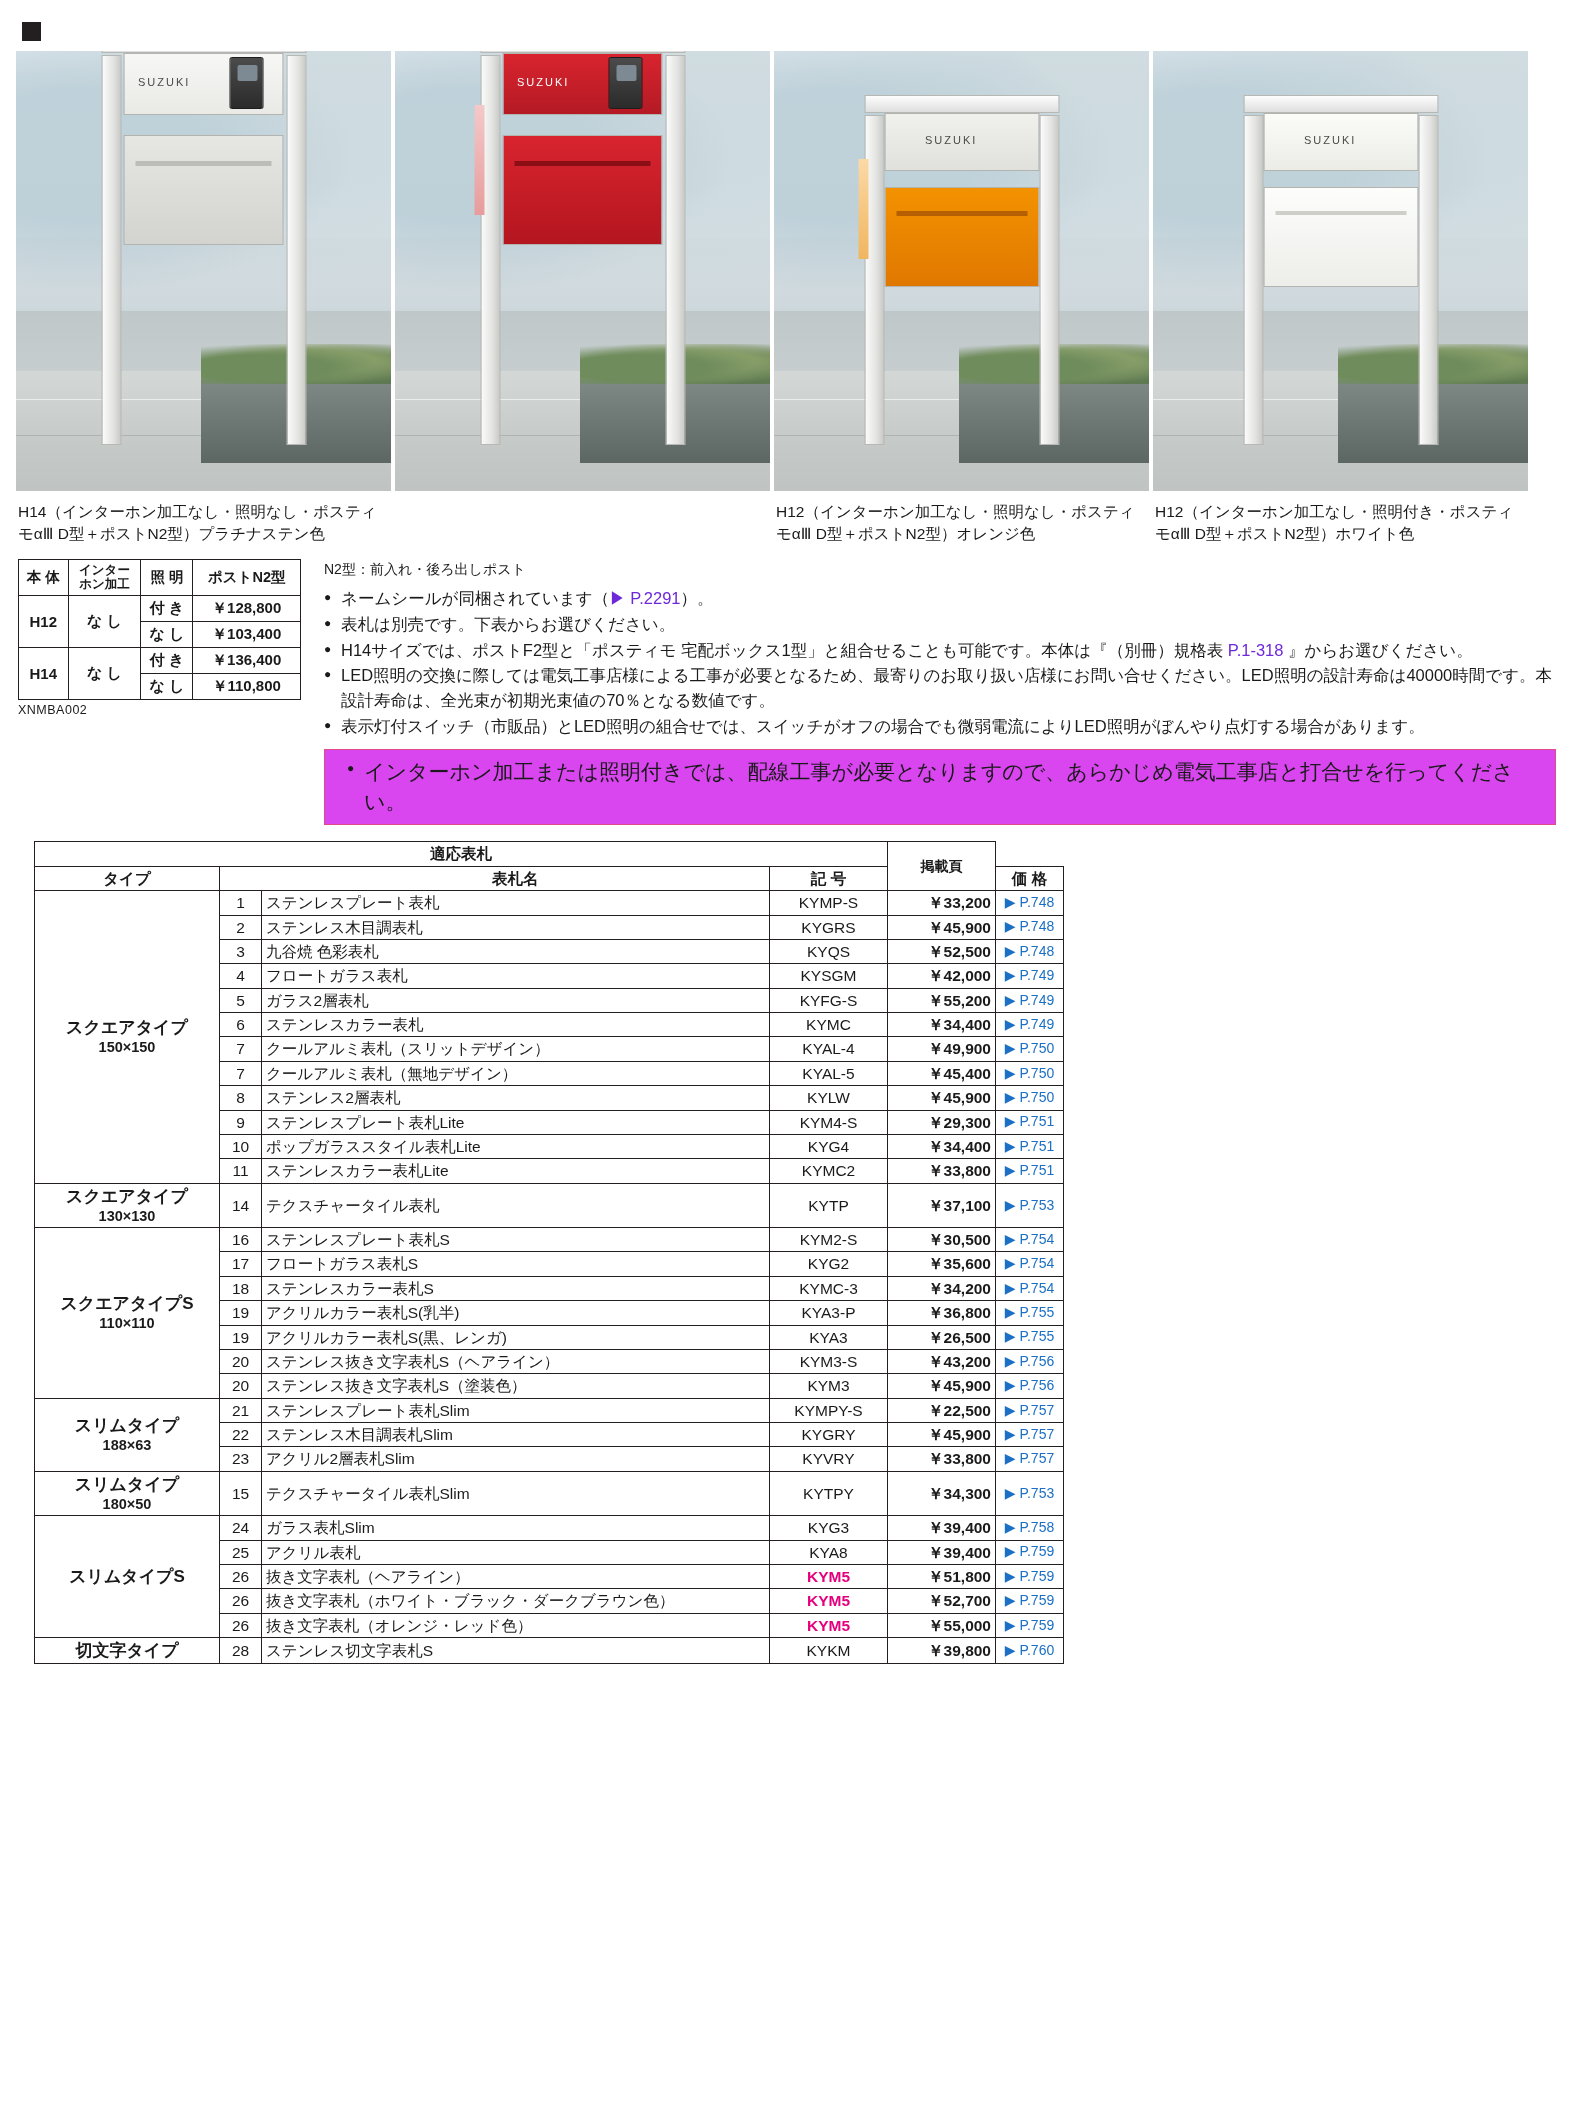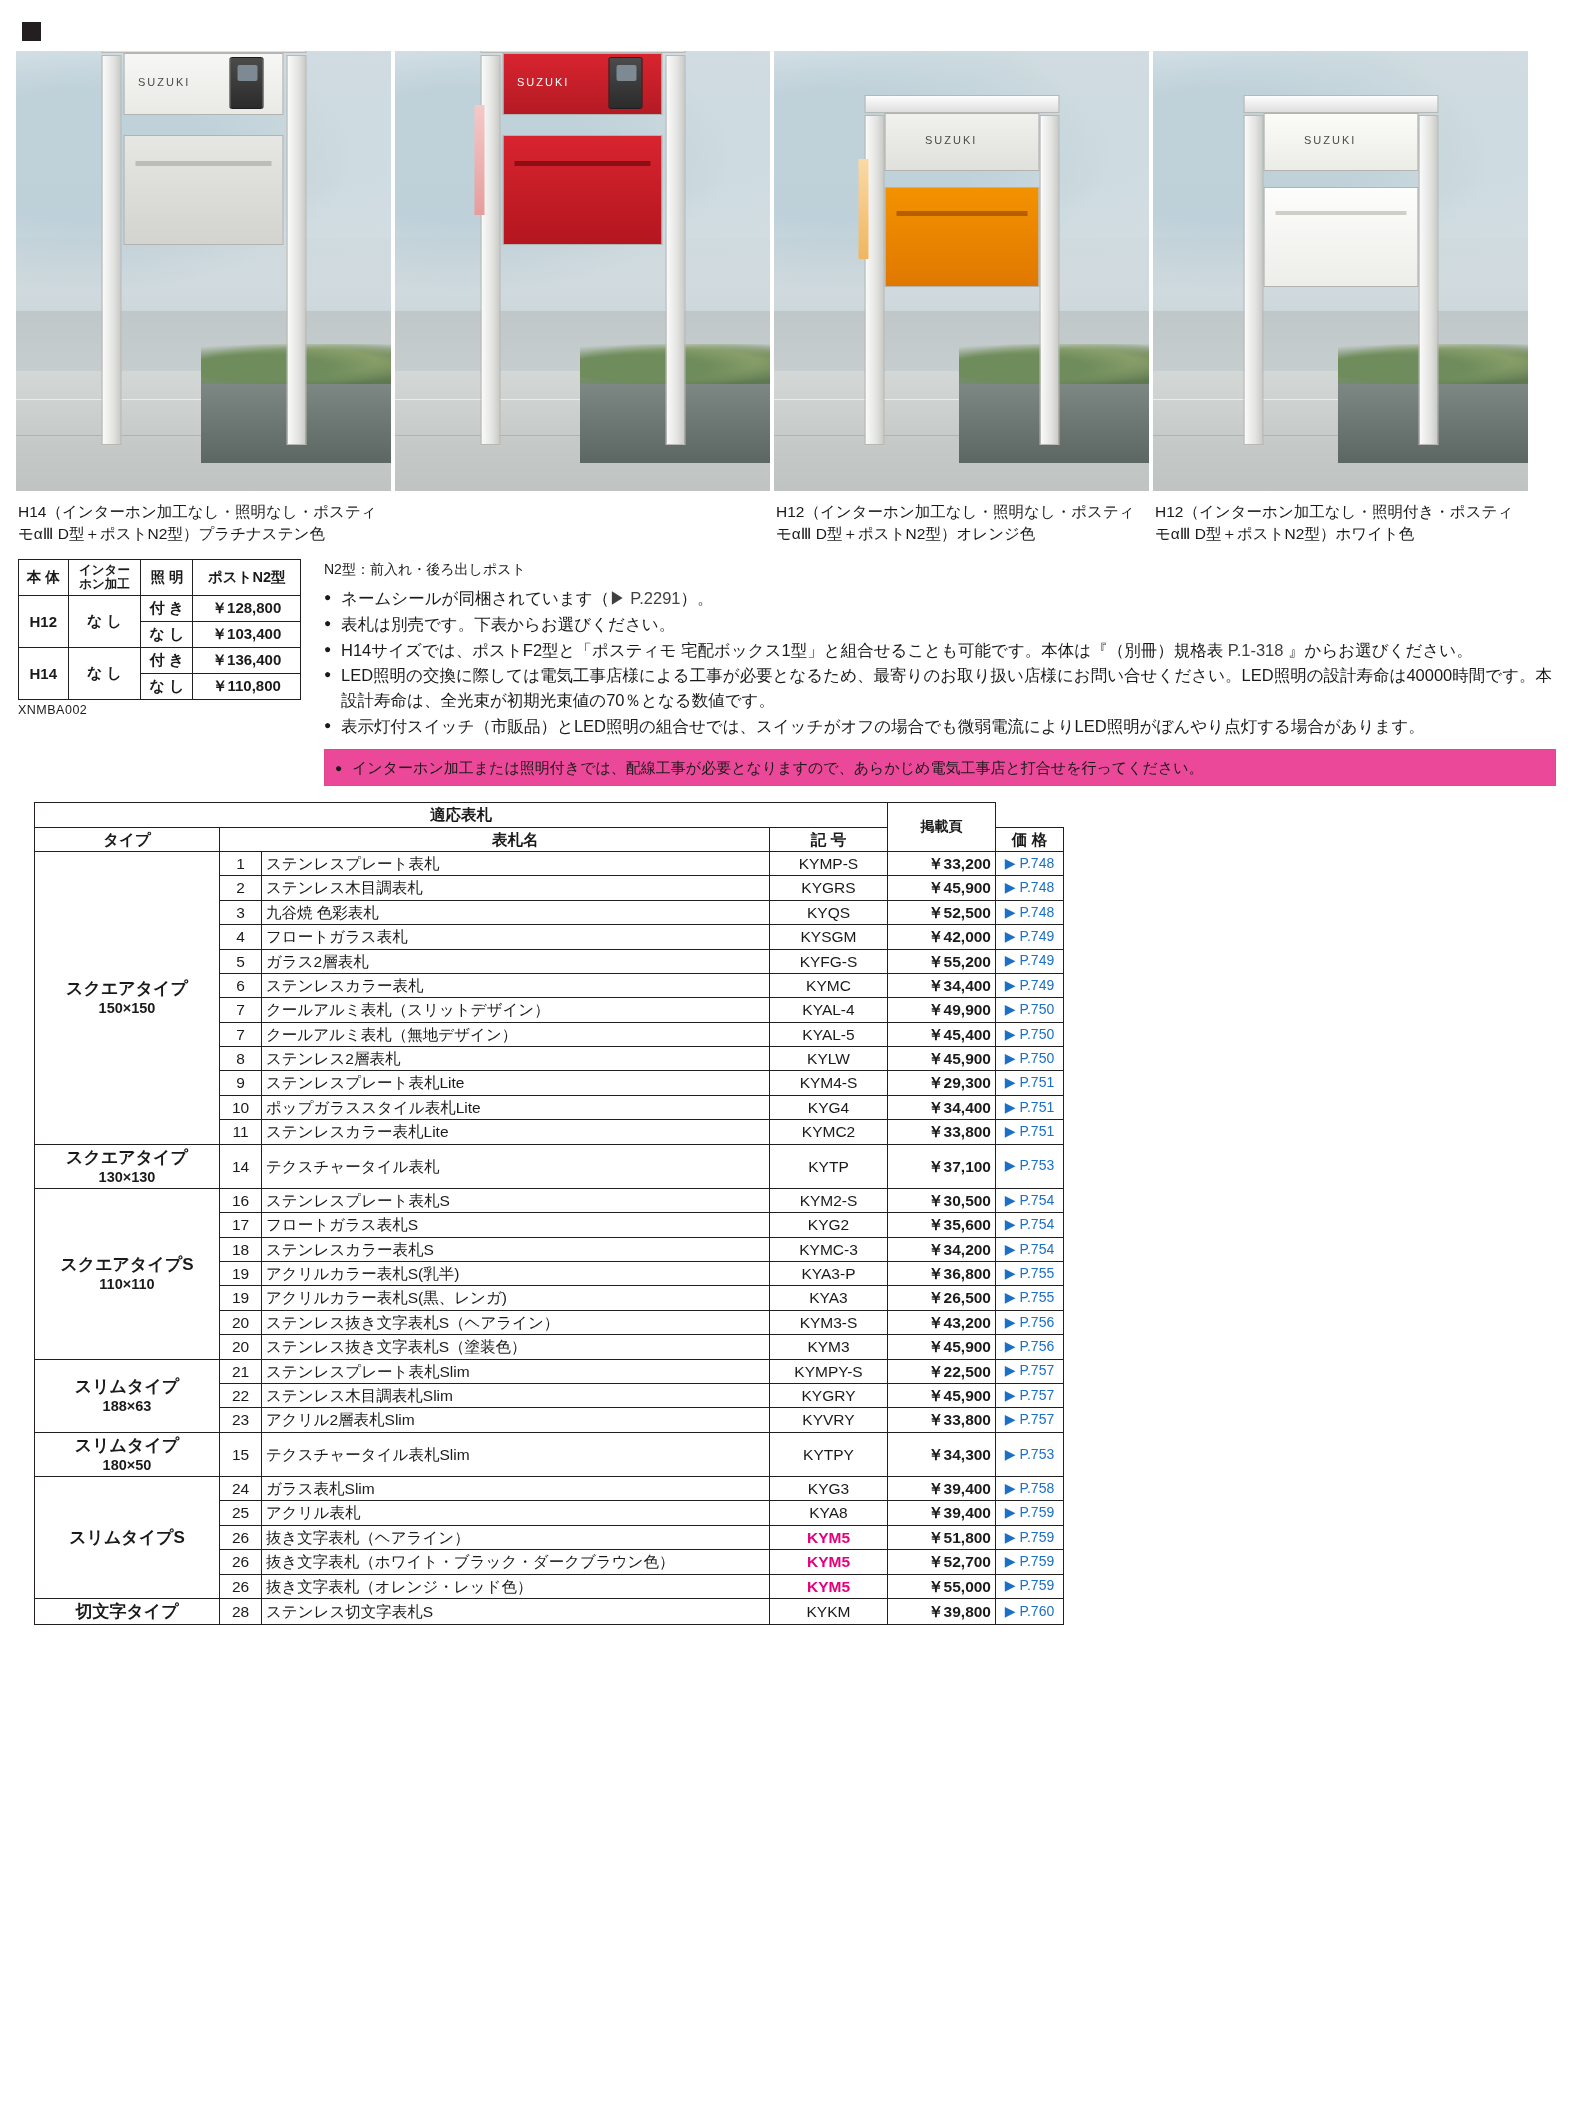--- a/index.html
+++ b/index.html
@@ -128,27 +128,27 @@
   .pcode { font-size: 12.5px; margin-top: 3px; letter-spacing: .5px; }
 
   
   .notes { flex: 1; font-size: 16.5px; line-height: 1.5; }
   .notes .head { font-size: 14px; margin-bottom: 6px; }
   .notes ul { list-style: none; margin: 0; padding: 0; }
   .notes li { position: relative; padding-left: 17px; margin-bottom: 1px; }
   .notes li:before {
     content: "●"; position: absolute; left: 0; top: 0; font-size: 12px; line-height: 1.9;
   }
-  .blue { color: #404040; }
+  .blue { color: #6d28d9; }
   .pinkbox {
     margin-top: 10px;
     border: 1px solid #e04a8a;
-    background: #ec4899;
-    padding: 7px 10px;
-    font-size: 15px;
+    background: #d946ef;
+    padding: 7px 22px;
+    font-size: 21px;
     line-height: 1.45;
   }
   .pinkbox .row { position: relative; padding-left: 17px; }
   .pinkbox .row:before { content:"●"; position:absolute; left:0; top:0; font-size:12px; line-height:1.9; }
 
   
   .bigwrap { padding: 16px 18px 20px 18px; }
   table.big {
     border-collapse: collapse;
     width: 1030px;

